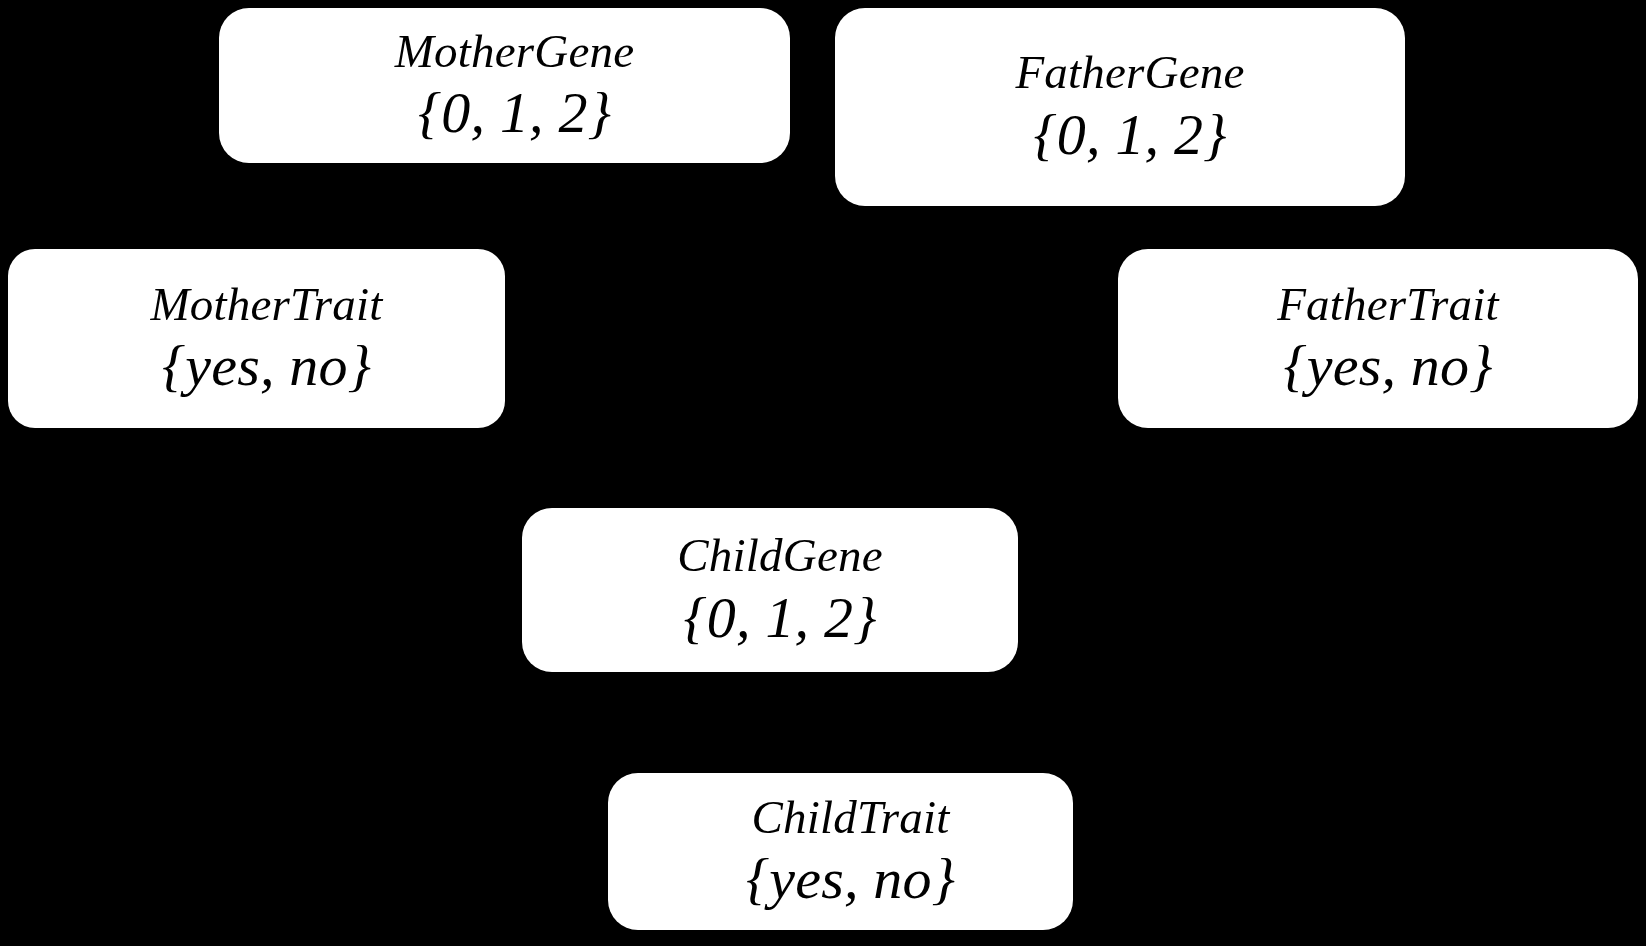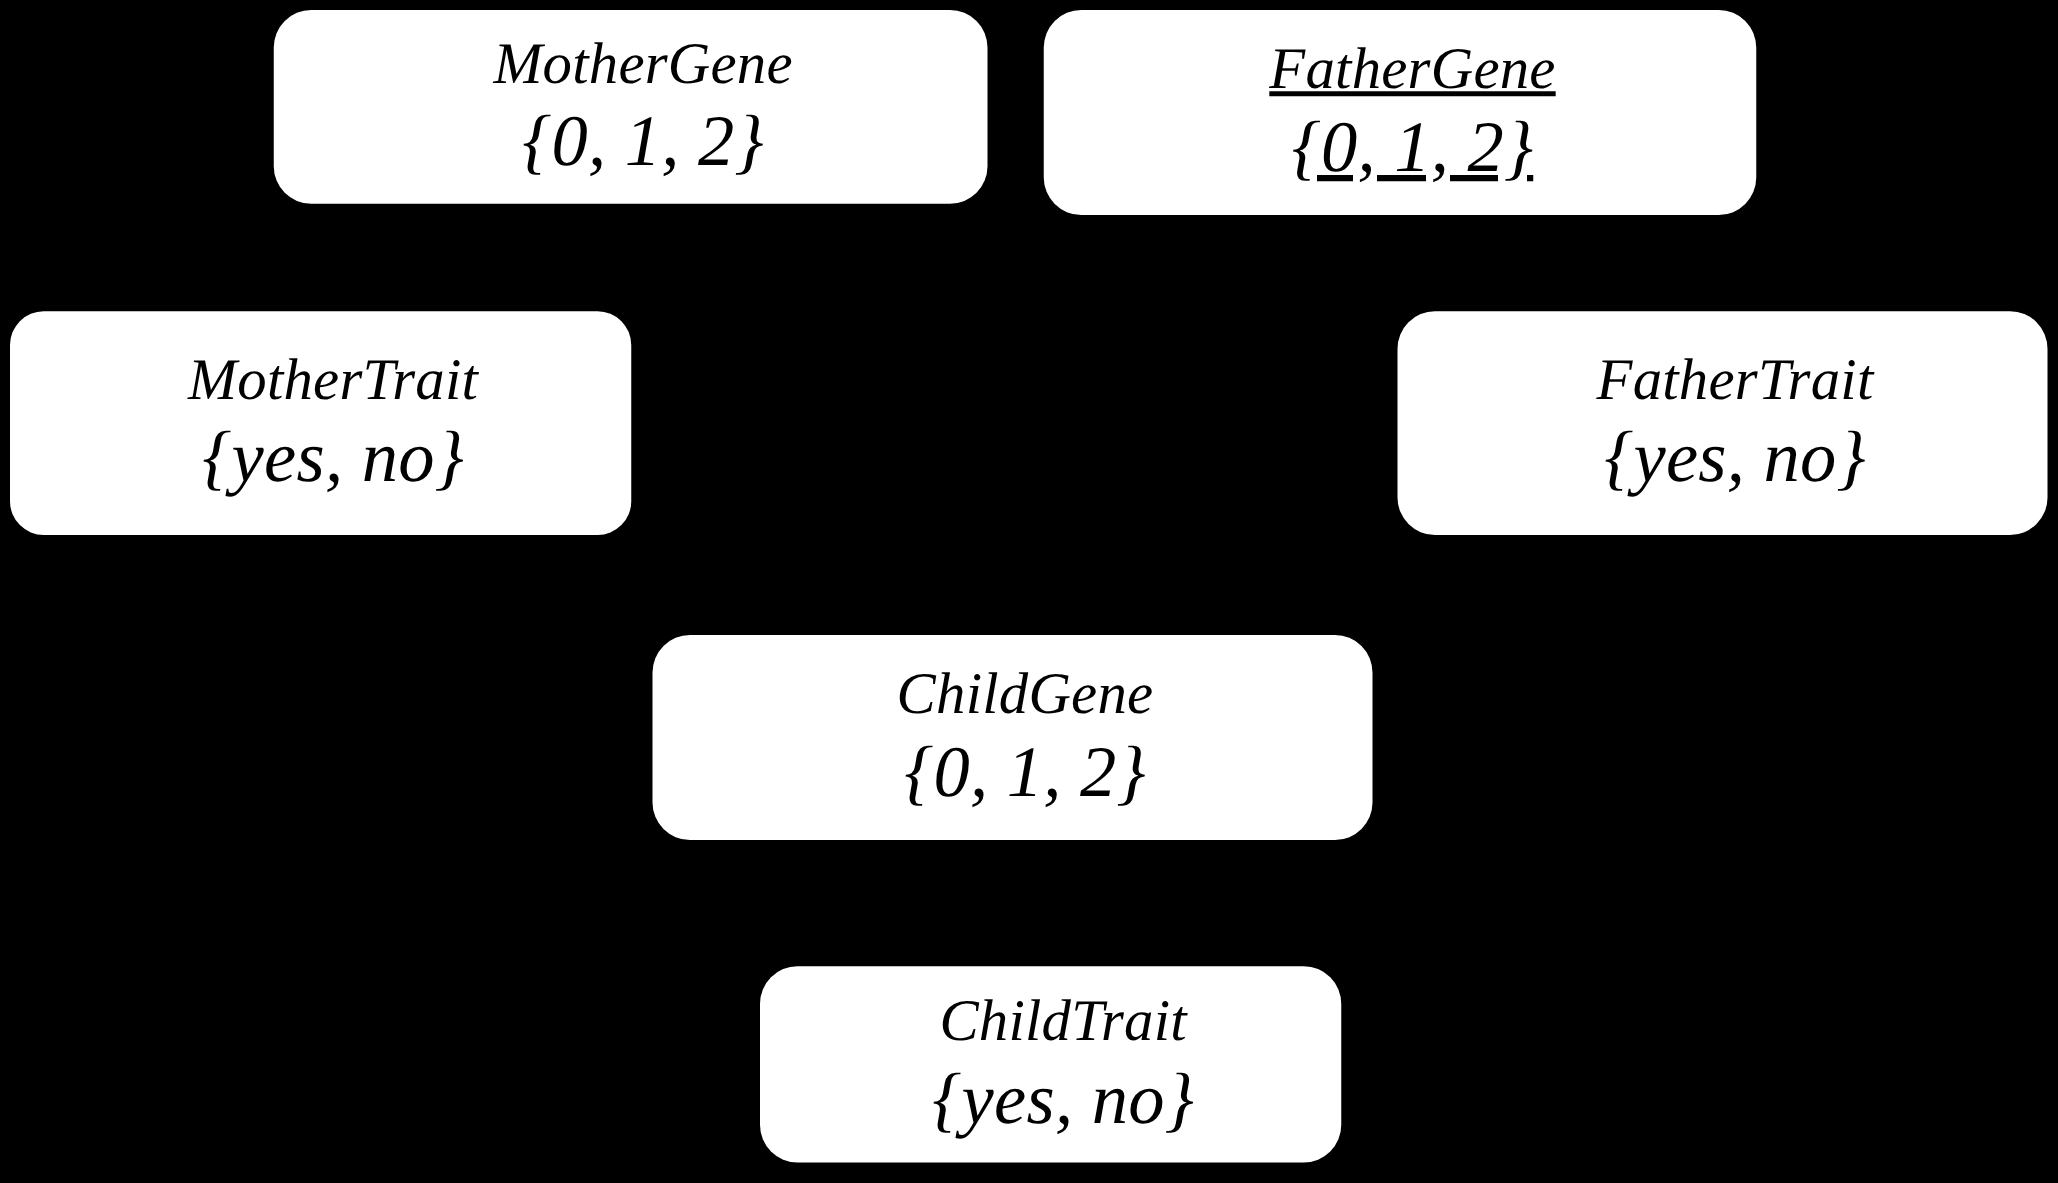--- a/index.html
+++ b/index.html
@@ -40,24 +40,24 @@
   .node .node-name {
     font-size: 47px;
   }
   .node .node-domain {
     font-size: 58px;
     margin-top: 4px;
   }
 
   
   #node-mother-gene  { left: 219px; top: 8px;   width: 571px; height: 155px; }
-  #node-father-gene  { left: 835px; top: 8px;   width: 570px; height: 164px; text-decoration: underline; }
+  #node-father-gene  { left: 835px; top: 8px;   width: 570px; height: 198px; }
   #node-mother-trait { left: 8px;   top: 249px; width: 497px; height: 179px; border-radius: 27px; }
   #node-father-trait { left: 1118px;top: 249px; width: 520px; height: 179px; }
-  #node-child-gene   { left: 522px; top: 508px; width: 576px; height: 164px; }
+  #node-child-gene   { left: 522px; top: 508px; width: 496px; height: 164px; }
   #node-child-trait  { left: 608px; top: 773px; width: 465px; height: 157px; }
 </style>
 </head>
 <body>
 
 <div id="canvas">
 
   <div class="node" id="node-mother-gene">
     <span class="node-name">MotherGene</span>
     <span class="node-domain">{0, 1, 2}</span>

